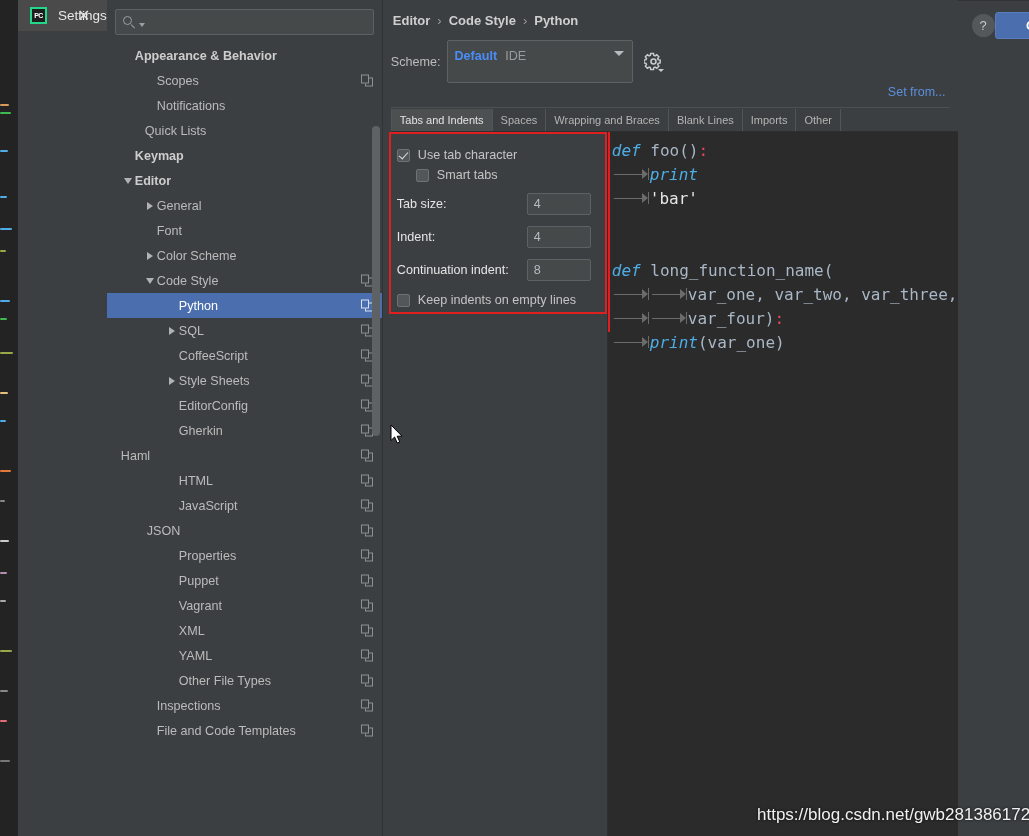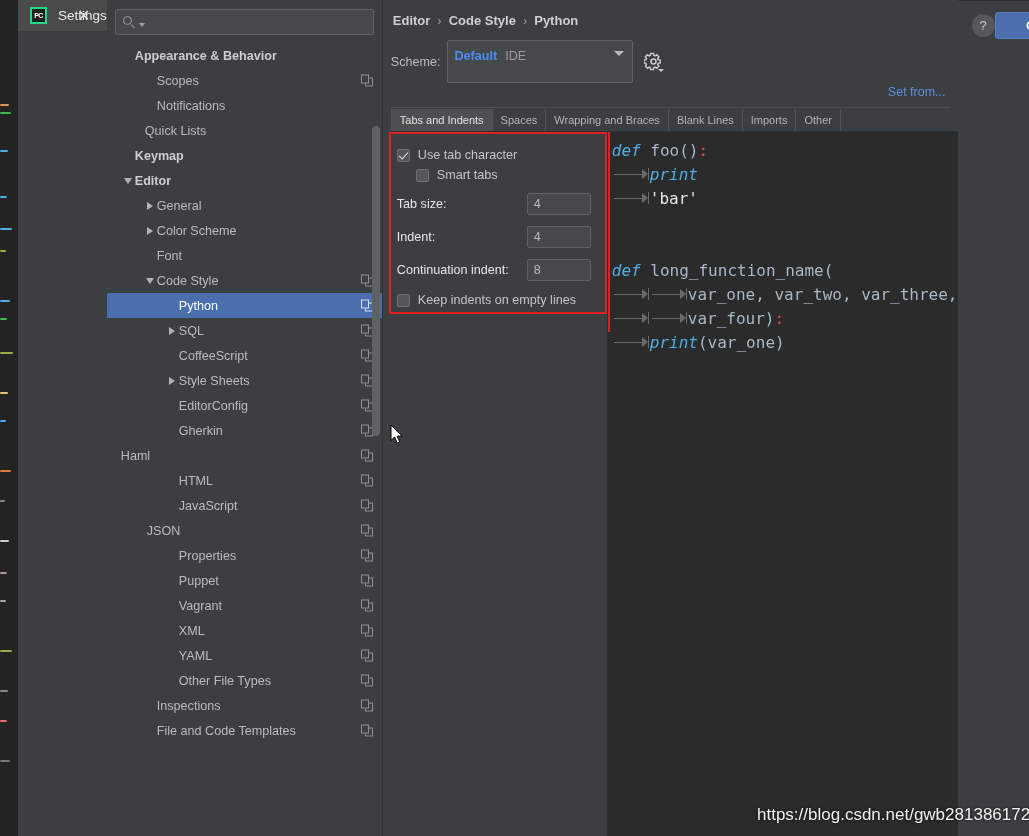--- a/index.html
+++ b/index.html
@@ -442,28 +442,28 @@
             </span>
             <span class="tree-label">Editor</span>
           </div>
           <div class="tree-row" style="padding-left: 36px;">
             <span class="tw">
               <span class="arrow-right"></span>
             </span>
             <span class="tree-label">General</span>
           </div>
           <div class="tree-row" style="padding-left: 36px;">
+            <span class="tw"></span>
+            <span class="tree-label">Font</span>
+          </div>
+          <div class="tree-row" style="padding-left: 36px;">
             <span class="tw">
               <span class="arrow-right"></span>
             </span>
             <span class="tree-label">Color Scheme</span>
-          </div>
-          <div class="tree-row" style="padding-left: 36px;">
-            <span class="tw"></span>
-            <span class="tree-label">Font</span>
           </div>
           <div class="tree-row" style="padding-left: 36px;">
             <span class="tw">
               <span class="arrow-down"></span>
             </span>
             <span class="tree-label">Code Style</span>
             <span class="copy-icon">
               <span class="sq sq2"></span>
               <span class="sq sq1"></span>
             </span>

